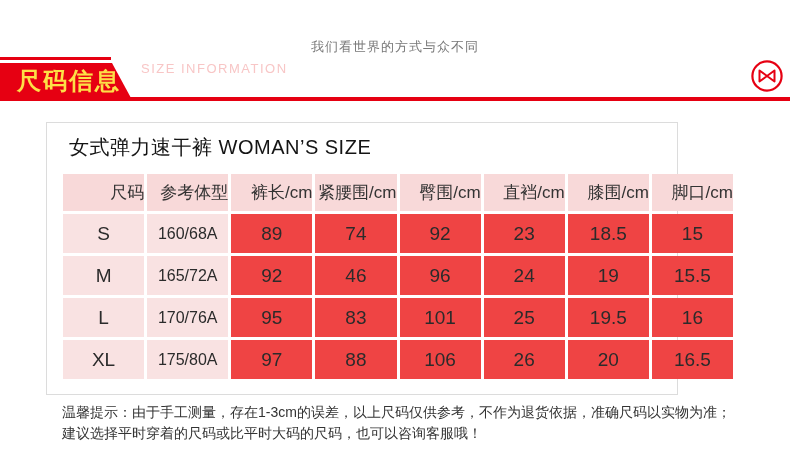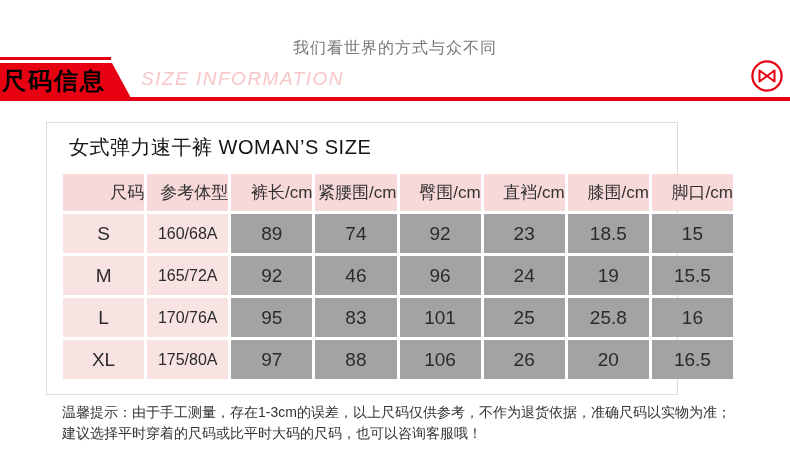--- a/index.html
+++ b/index.html
@@ -21,54 +21,53 @@
     font-family: "DejaVu Serif", serif;
     font-style: italic;
     font-size: 27px;
     color: #9a9a9a;
     letter-spacing: 1px;
   }
   .slogan-zh {
     position: absolute;
     top: 38px; left: 0; right: 0;
     text-align: center;
-    font-size: 16px;
+    font-size: 13px;
     color: #787878;
     letter-spacing: 1px;
   }
 
   
   .top-strip {
     position: absolute;
     left: 0; top: 57px;
     width: 111px; height: 3px;
     background: #e60012;
   }
   .section-block {
     position: absolute;
     left: 0; top: 63px;
     width: 131px; height: 35px;
     background: #e60012;
     clip-path: polygon(0 0, 112px 0, 131px 100%, 0 100%);
-    color: #000000;
+    color: #fde047;
     font-size: 24px;
     font-weight: bold;
     line-height: 35px;
-    padding-left: 2px;
+    padding-left: 17px;
     letter-spacing: 2px;
   }
   .section-en {
     position: absolute;
-    left: 141px; top: 61px;
+    left: 141px; top: 51px;
     height: 35px;
     line-height: 36px;
-    font-size: 19px;
+    font-size: 13px;
     color: #f8c6c6;
     letter-spacing: 1.5px;
-    font-style: italic;
   }
   .header-bar {
     position: absolute;
     left: 0; right: 0; top: 97px;
     height: 4px;
     background: #e60012;
   }
   .logo-wrap {
     position: absolute;
     left: 750px; top: 59px;
@@ -104,21 +103,21 @@
     color: #333333;
     text-align: right;
   }
   .size-table td {
     height: 39px;
     text-align: center;
     color: #2b2b2b;
   }
   .size-table td.cell-size { background: #f9e2e2; font-size: 19px; }
   .size-table td.cell-type { background: #f9e2e2; font-size: 16px; }
-  .size-table td.cell-num  { background: #a3a3a3; font-size: 19px; }
+  .size-table td.cell-num  { background: #ef4444; font-size: 19px; }
 
   
   .notice {
     position: absolute;
     left: 62px; top: 402px;
     font-size: 14px;
     color: #333333;
     line-height: 21px;
   }
 </style>
@@ -180,21 +179,21 @@
             <td class="cell-num">19</td>
             <td class="cell-num">15.5</td>
           </tr>
           <tr>
             <td class="cell-size">L</td>
             <td class="cell-type">170/76A</td>
             <td class="cell-num">95</td>
             <td class="cell-num">83</td>
             <td class="cell-num">101</td>
             <td class="cell-num">25</td>
-            <td class="cell-num">25.8</td>
+            <td class="cell-num">19.5</td>
             <td class="cell-num">16</td>
           </tr>
           <tr>
             <td class="cell-size">XL</td>
             <td class="cell-type">175/80A</td>
             <td class="cell-num">97</td>
             <td class="cell-num">88</td>
             <td class="cell-num">106</td>
             <td class="cell-num">26</td>
             <td class="cell-num">20</td>

